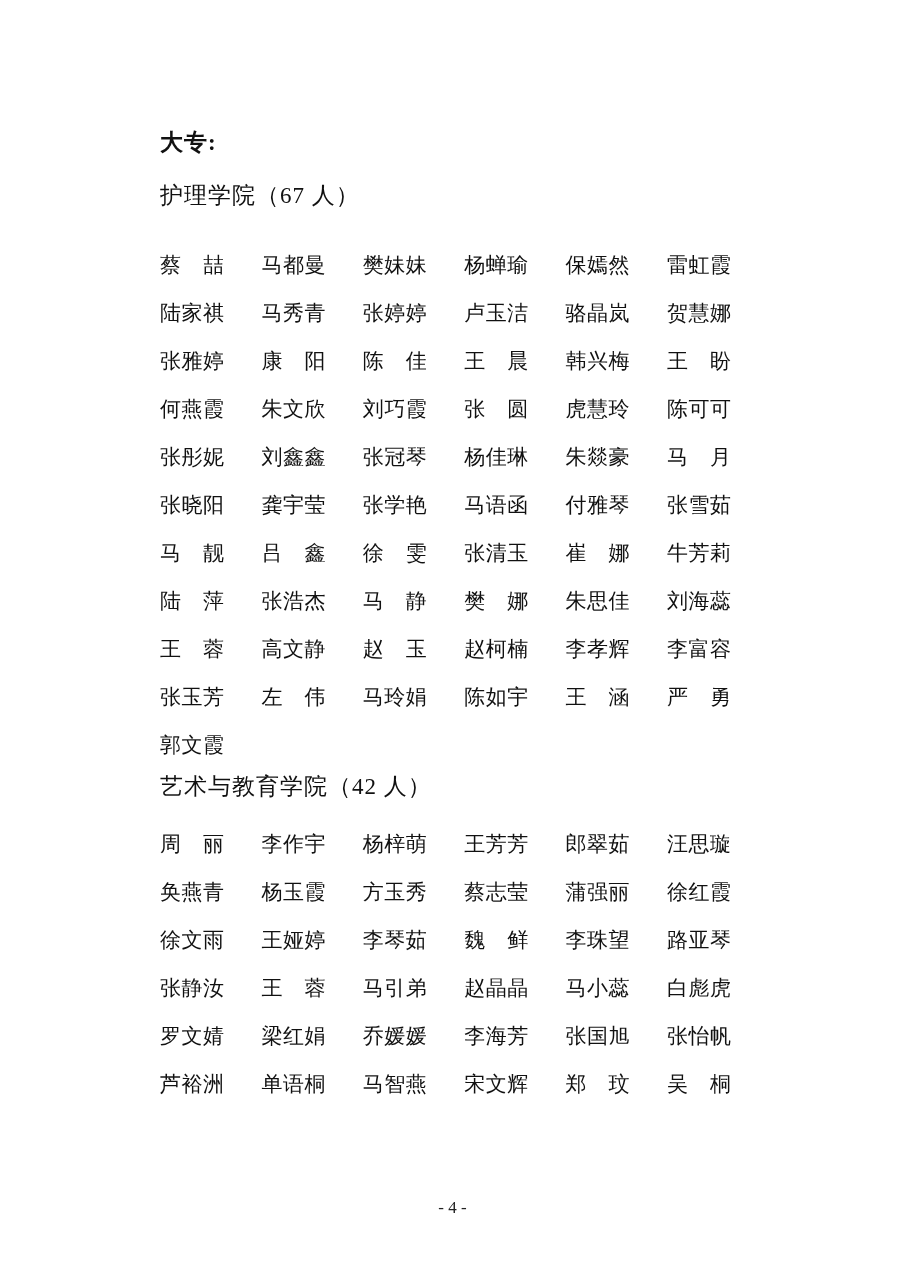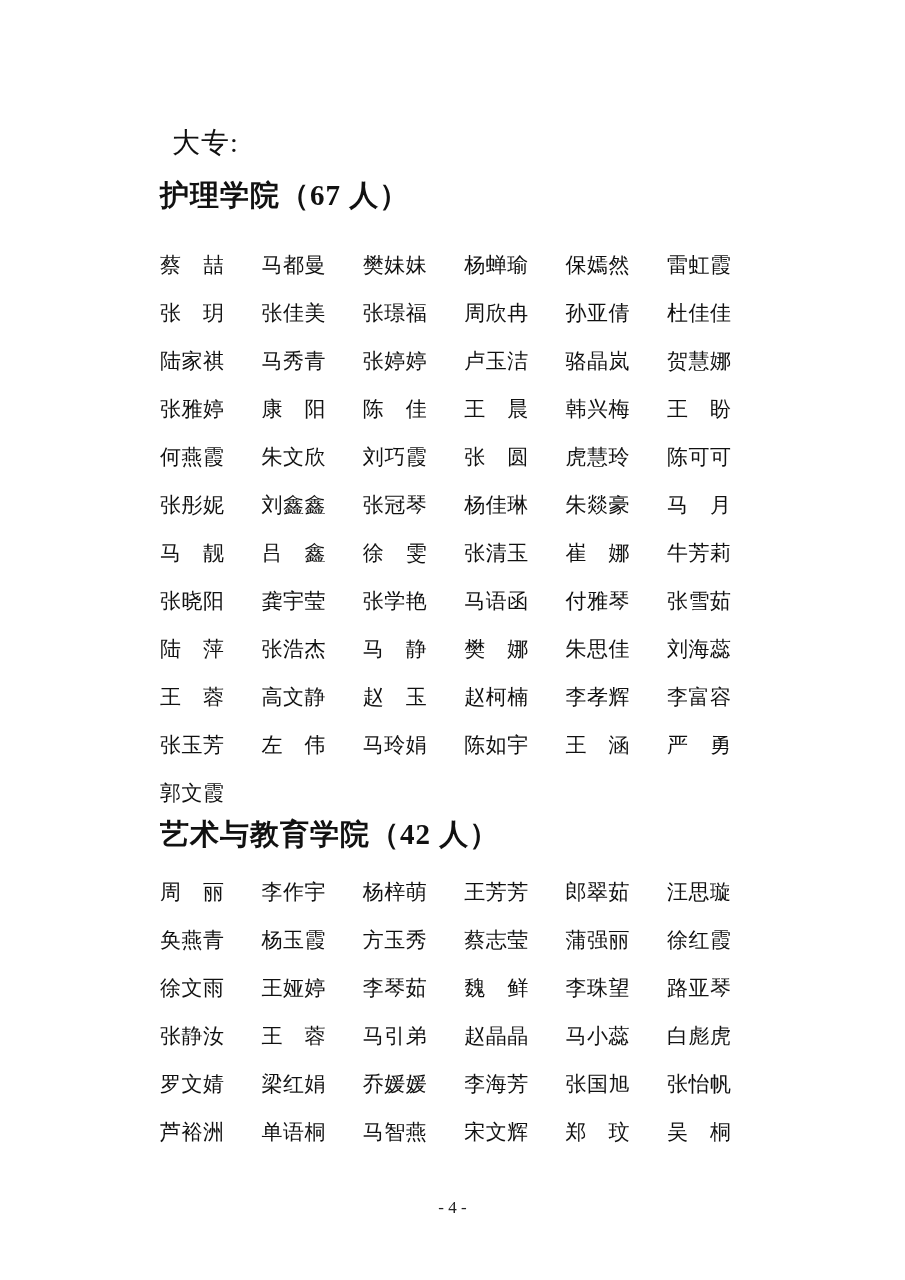--- a/index.html
+++ b/index.html
@@ -13,30 +13,29 @@
     height: 1280px;
     margin: 0 auto;
     background: #ffffff;
     box-sizing: border-box;
     padding: 130px 175px 0 160px;
     font-family: "Liberation Serif", "DejaVu Serif", serif;
     color: #111111;
     overflow: hidden;
   }
   .degree-header {
-    font-size: 28px;
-    font-weight: normal;
+    font-size: 23px;
+    font-weight: bold;
     line-height: 26px;
     margin-bottom: 26px;
     letter-spacing: 1px;
-    margin-left: 12px;
   }
   .section-title {
-    font-size: 29px;
-    font-weight: bold;
+    font-size: 23px;
+    font-weight: normal;
     line-height: 27px;
     margin: 0 0 32px 0;
     letter-spacing: 1px;
   }
   .section { margin: 0; }
   .section + .section .section-title {
     margin-top: 4px;
     margin-bottom: 20px;
   }
   .name-rows { width: 570px; font-family: Liberation Mono, monospace; }
@@ -75,28 +74,20 @@
         <div class="name-rows">
           <div class="name-row">
             <span class="name-cell">蔡　喆</span>
             <span class="name-cell">马都曼</span>
             <span class="name-cell">樊妹妹</span>
             <span class="name-cell">杨蝉瑜</span>
             <span class="name-cell">保嫣然</span>
             <span class="name-cell">雷虹霞</span>
           </div>
           <div class="name-row">
-            <span class="name-cell">张　玥</span>
-            <span class="name-cell">张佳美</span>
-            <span class="name-cell">张璟福</span>
-            <span class="name-cell">周欣冉</span>
-            <span class="name-cell">孙亚倩</span>
-            <span class="name-cell">杜佳佳</span>
-          </div>
-          <div class="name-row">
             <span class="name-cell">陆家祺</span>
             <span class="name-cell">马秀青</span>
             <span class="name-cell">张婷婷</span>
             <span class="name-cell">卢玉洁</span>
             <span class="name-cell">骆晶岚</span>
             <span class="name-cell">贺慧娜</span>
           </div>
           <div class="name-row">
             <span class="name-cell">张雅婷</span>
             <span class="name-cell">康　阳</span>
@@ -115,36 +106,36 @@
           </div>
           <div class="name-row">
             <span class="name-cell">张彤妮</span>
             <span class="name-cell">刘鑫鑫</span>
             <span class="name-cell">张冠琴</span>
             <span class="name-cell">杨佳琳</span>
             <span class="name-cell">朱燚豪</span>
             <span class="name-cell">马　月</span>
           </div>
           <div class="name-row">
+            <span class="name-cell">张晓阳</span>
+            <span class="name-cell">龚宇莹</span>
+            <span class="name-cell">张学艳</span>
+            <span class="name-cell">马语函</span>
+            <span class="name-cell">付雅琴</span>
+            <span class="name-cell">张雪茹</span>
+          </div>
+          <div class="name-row">
             <span class="name-cell">马　靓</span>
             <span class="name-cell">吕　鑫</span>
             <span class="name-cell">徐　雯</span>
             <span class="name-cell">张清玉</span>
             <span class="name-cell">崔　娜</span>
             <span class="name-cell">牛芳莉</span>
           </div>
           <div class="name-row">
-            <span class="name-cell">张晓阳</span>
-            <span class="name-cell">龚宇莹</span>
-            <span class="name-cell">张学艳</span>
-            <span class="name-cell">马语函</span>
-            <span class="name-cell">付雅琴</span>
-            <span class="name-cell">张雪茹</span>
-          </div>
-          <div class="name-row">
             <span class="name-cell">陆　萍</span>
             <span class="name-cell">张浩杰</span>
             <span class="name-cell">马　静</span>
             <span class="name-cell">樊　娜</span>
             <span class="name-cell">朱思佳</span>
             <span class="name-cell">刘海蕊</span>
           </div>
           <div class="name-row">
             <span class="name-cell">王　蓉</span>
             <span class="name-cell">高文静</span>

